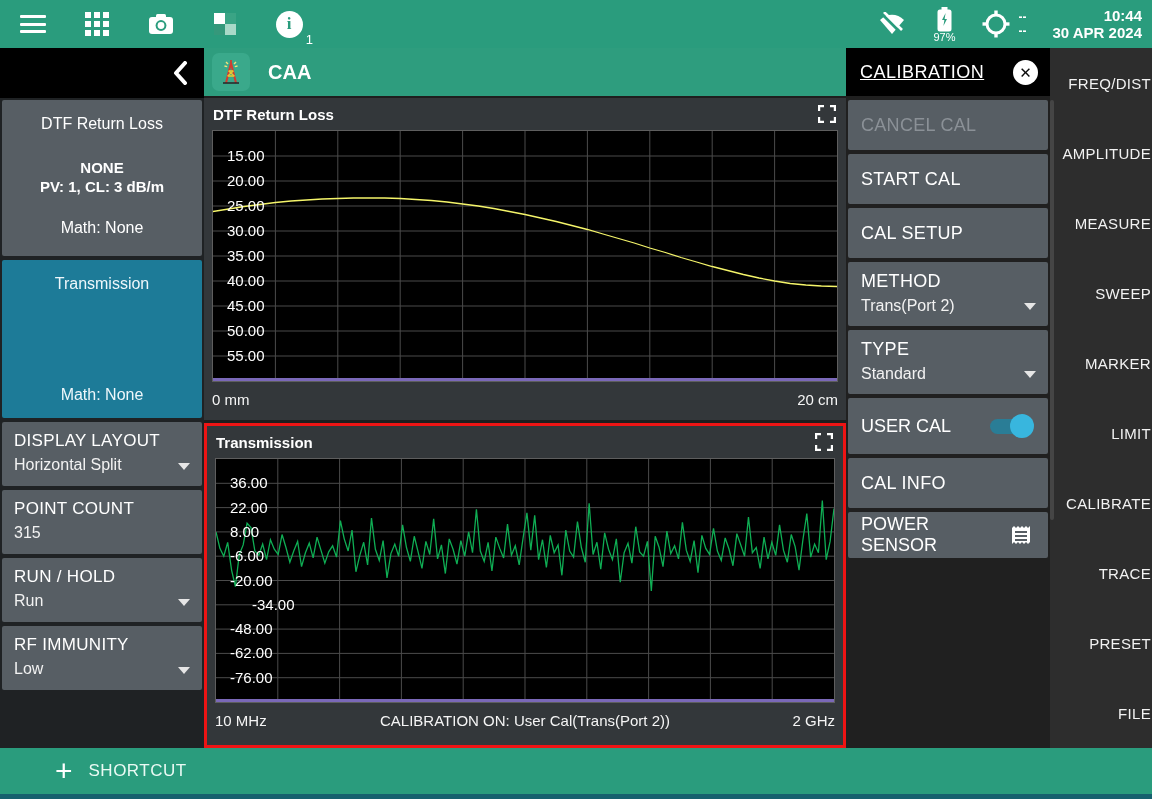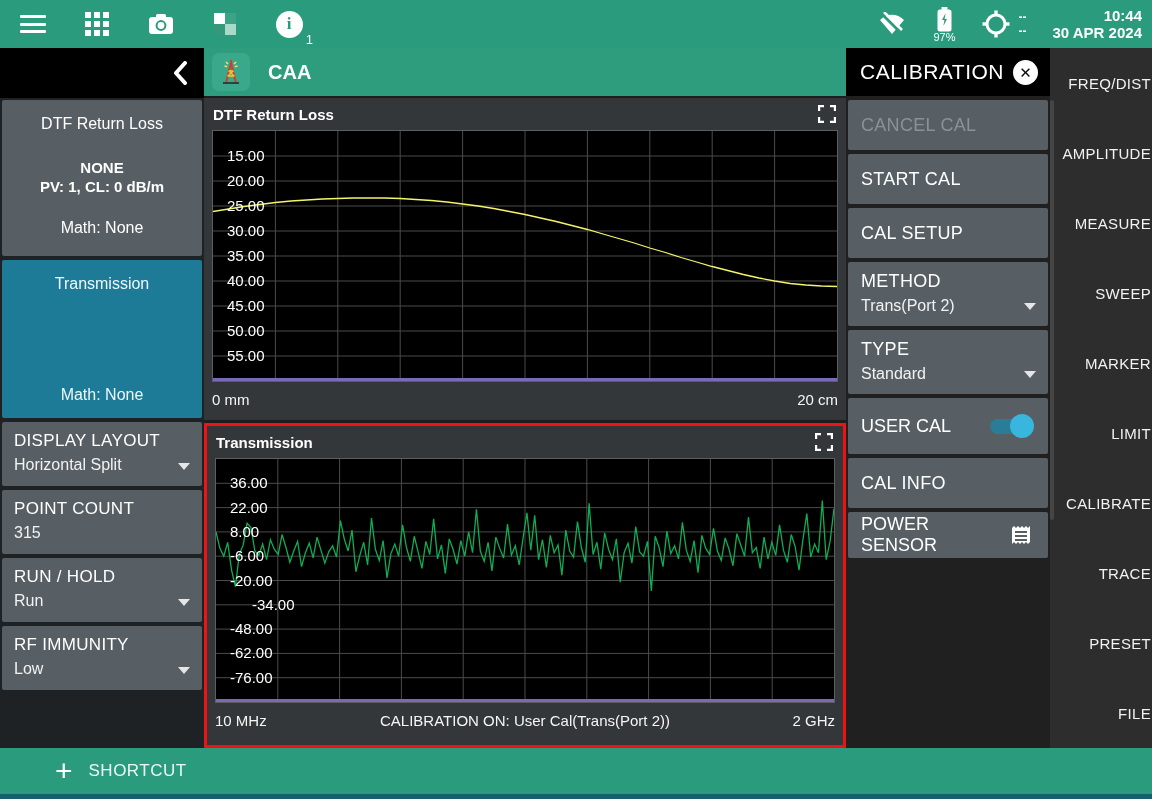--- a/index.html
+++ b/index.html
@@ -82,21 +82,21 @@
   .plot-svg{position:absolute;inset:0;width:100%;height:100%;}
   .plot-svg line.grid{stroke:#4b4b4b;stroke-width:1;vector-effect:non-scaling-stroke;}
   .purpleline{position:absolute;left:0;right:0;bottom:0;height:3px;background:var(--purple);}
   .ylabels{position:absolute;inset:0;pointer-events:none;}
   .ytick{position:absolute;left:14px;transform:translateY(-52%);font-size:15px;color:#fff;}
   .axisrow{position:relative;height:34px;margin:0 8px;display:flex;align-items:center;justify-content:space-between;font-size:15px;color:#f5f5f5;}
   .axis-center{position:absolute;left:0;right:0;text-align:center;font-size:15px;color:#f5f5f5;}
 
   
   .cal-head{height:48px;background:#000;display:flex;align-items:center;justify-content:space-between;padding:0 12px 0 14px;}
-  .cal-title{font-size:21px;letter-spacing:.5px;color:#fff;}
+  .cal-title{font-size:18px;letter-spacing:.5px;color:#fff;text-decoration:underline;}
   .closebtn{width:25px;height:25px;border-radius:50%;background:#fff;color:#0b0b0b;display:flex;align-items:center;justify-content:center;
     font-size:15px;font-weight:700;cursor:pointer;line-height:1;}
   .cal-btn{margin:4px 2px 0;border-radius:2px;background:var(--card);position:relative;cursor:pointer;padding-left:13px;color:#fff;}
   .cal-btn:first-of-type{margin-top:2px;}
   .btn-simple{height:50px;display:flex;align-items:center;font-size:18px;letter-spacing:.3px;}
   .btn-disabled{color:#8b9197;}
   .btn-drop{height:64px;padding-top:9px;}
   .btn-drop .lab{font-size:18px;letter-spacing:.3px;}
   .btn-drop .val{font-size:16px;margin-top:5px;color:#f2f2f2;}
   .btn-toggle{height:56px;display:flex;align-items:center;justify-content:space-between;padding-right:16px;font-size:18px;}
@@ -196,21 +196,21 @@
   <aside class="sidebar">
     <div class="sb-head">
       <svg width="16" height="24" viewBox="0 0 16 24">
         <polyline points="13,2 4,12 13,22" fill="none" stroke="#fff" stroke-width="4" stroke-linecap="round" stroke-linejoin="round"></polyline>
       </svg>
     </div>
 
     <div class="sb-card card-trace1">
       <div class="tt">DTF Return Loss</div>
       <div class="n1">NONE</div>
-      <div class="n2">PV: 1, CL: 0 dB/m</div>
+      <div class="n2">PV: 1, CL: 3 dB/m</div>
       <div class="mt">Math: None</div>
     </div>
 
     <div class="sb-card card-trace2">
       <div class="tt">Transmission</div>
       <div class="mt">Math: None</div>
     </div>
 
     <div class="sb-card sb-ctrl">
       <div class="lab">DISPLAY LAYOUT</div>

